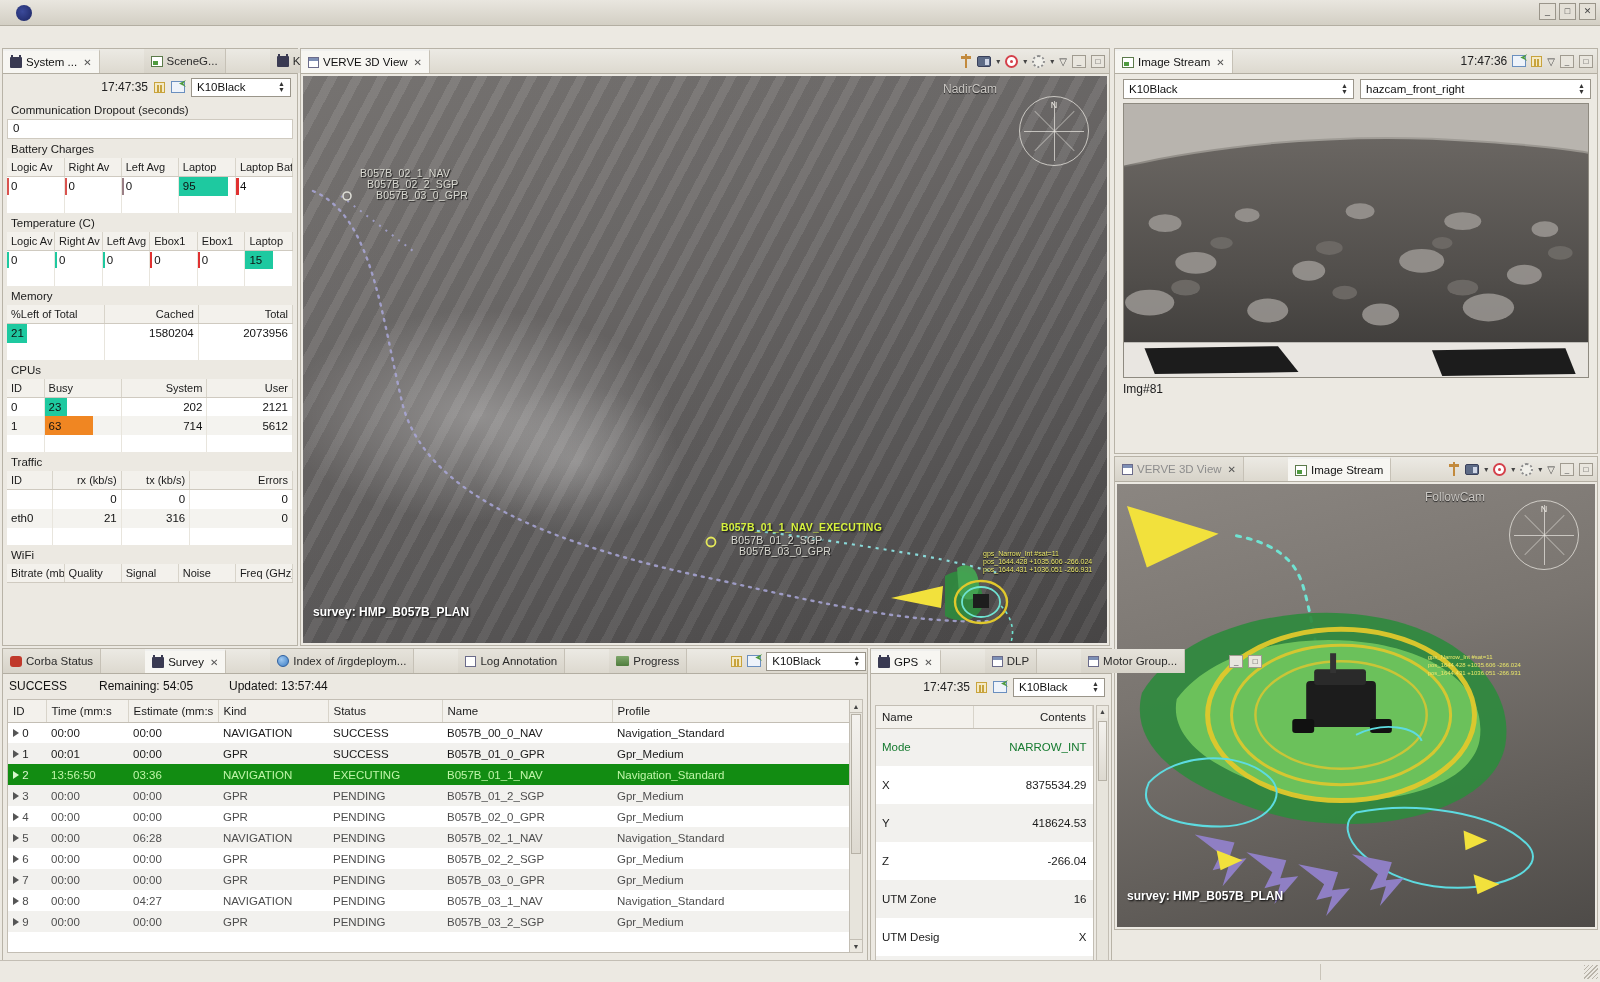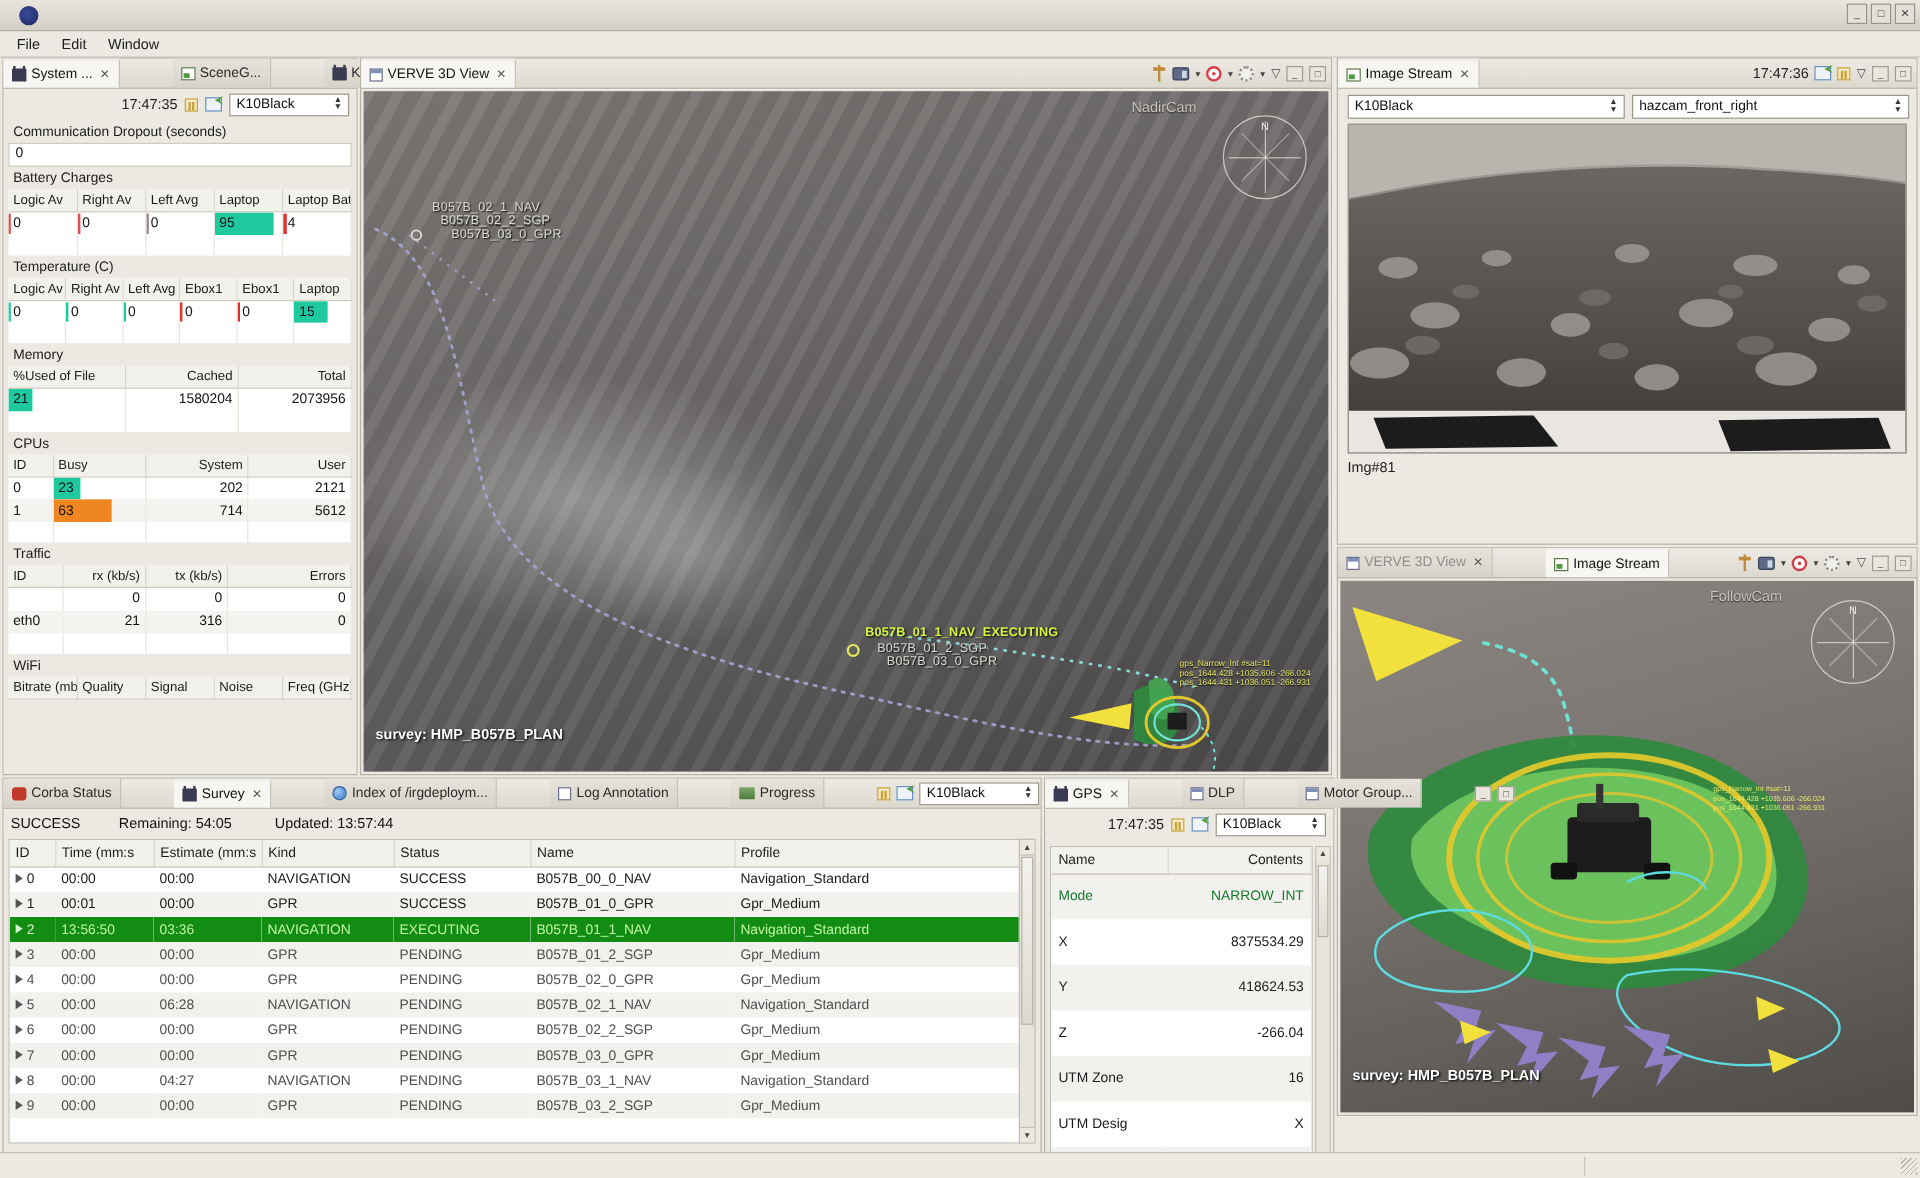--- a/index.html
+++ b/index.html
@@ -307,25 +307,20 @@
 <div class="app">
 
   <div class="titlebar">
     <div class="win-btns">
       <div class="win-btn">_</div>
       <div class="win-btn">□</div>
       <div class="win-btn">✕</div>
     </div>
   </div>
 
-  <div class="menubar">
-    <div class="menu-item">File</div>
-    <div class="menu-item">Edit</div>
-    <div class="menu-item">Window</div>
-  </div>
   <div class="nasa-logo" style="position:absolute;left:10px;top:5px;"></div>
 
   <div class="panel" id="sys-panel">
     <div class="tabbar">
       <div class="tab active">
         <span class="ico ico-robot"></span>
         <span>System ...</span>
         <span class="x">✕</span>
       </div>
       <div class="tab">
@@ -443,21 +438,21 @@
               <td></td>
               <td></td>
             </tr>
       </tbody>
         </table>
 
       <div class="sec-label">Memory</div>
       <table class="grid">
         <tbody>
             <tr>
-          <th style="width:34%">%Used of File</th>
+          <th style="width:34%">%Left of Total</th>
           <th class="r" style="width:33%">Cached</th>
           <th class="r" style="width:33%">Total</th>
         </tr>
         <tr>
           <td class="bar-cell">
             <span class="bar-fill" style="width:21%;background:#1ec9a0"></span>
             <span class="bar-txt">21</span>
               </td>
           <td class="r">1580204</td>
           <td class="r">2073956</td>

